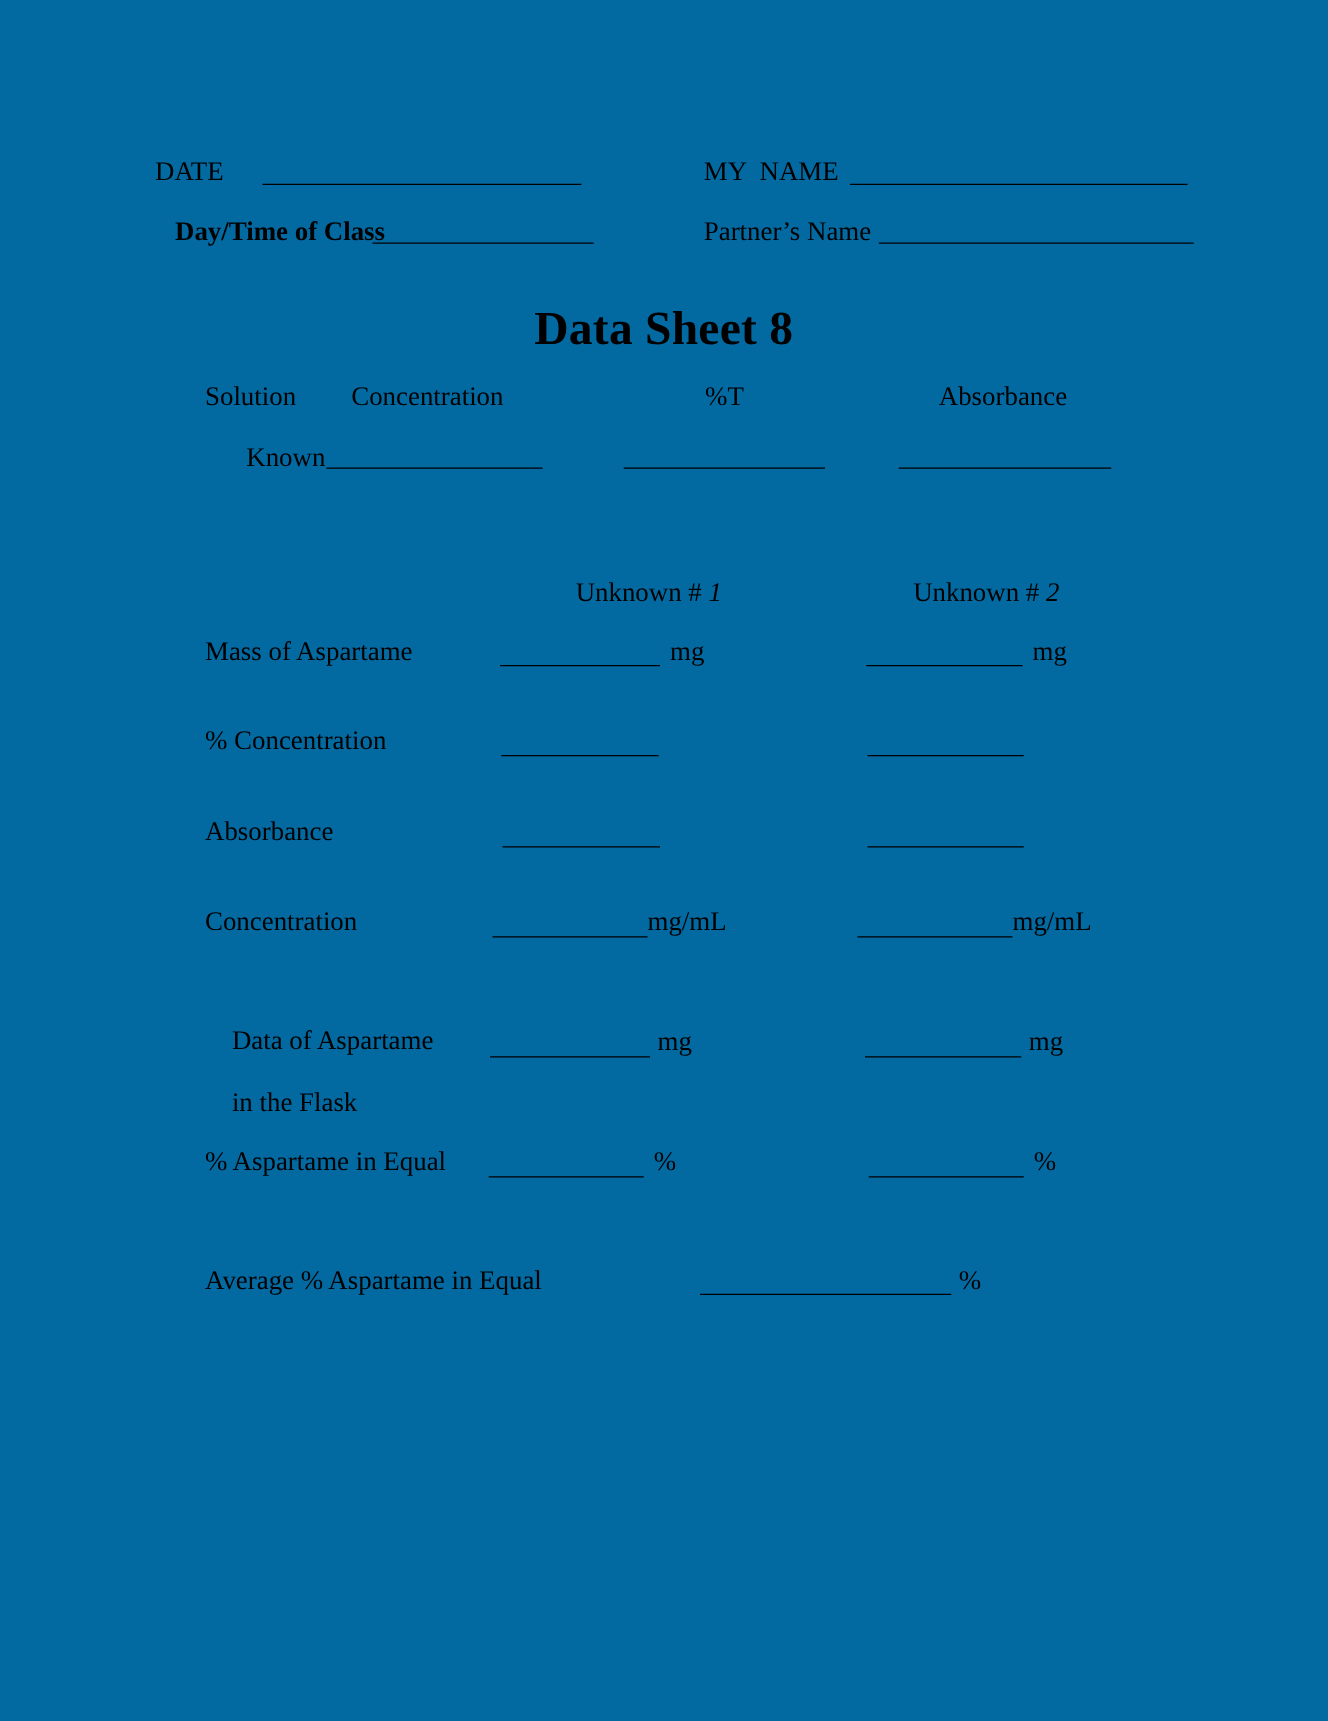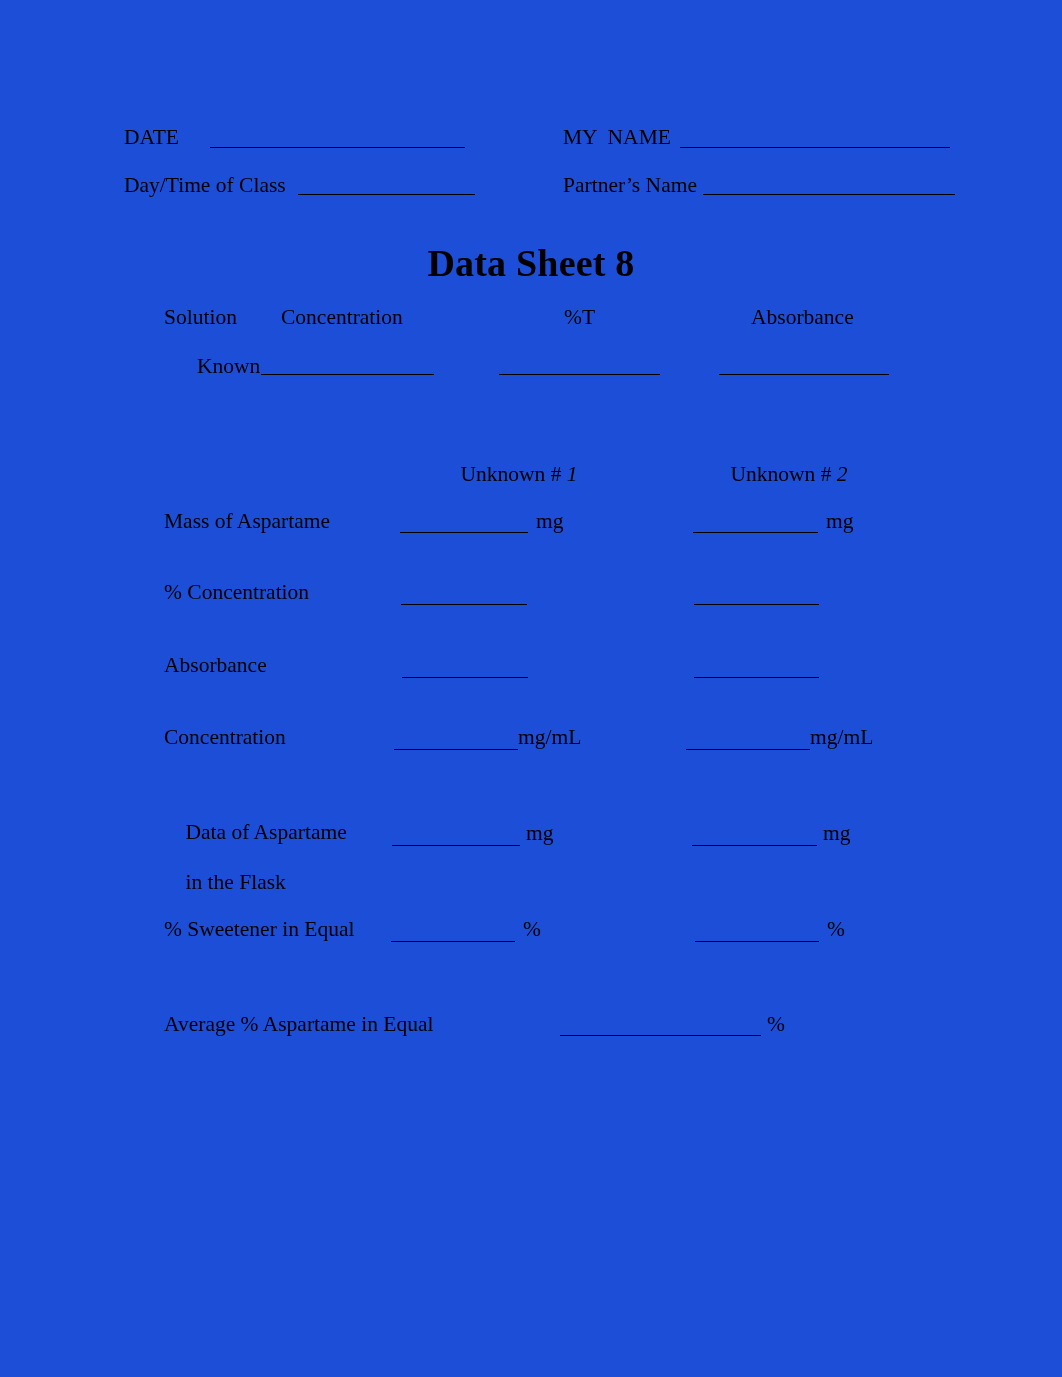--- a/index.html
+++ b/index.html
@@ -9,21 +9,21 @@
   }
   body {
     font-family: "Liberation Serif", "DejaVu Serif", serif;
     color: #000000;
     -webkit-font-smoothing: antialiased;
   }
   #page {
     position: relative;
     width: 1062px;
     height: 1377px;
-    background: #1d4ed8;
+    background: #0369a1;
     overflow: hidden;
   }
   .abs { position: absolute; white-space: pre; }
   .txt { font-size: 21.5px; line-height: 26px; }
   .bold { font-weight: normal; }
   .ital { font-style: italic; }
 
   
   .rule {
     position: absolute;
@@ -50,21 +50,21 @@
 <body>
 
 <div id="page">
 
   <div class="abs txt" style="left:124px; top:124px;">DATE</div>
   <div class="rule" style="left:210px; top:147px; width:255px;"></div>
 
   <div class="abs txt" style="left:563px; top:124px;">MY  NAME</div>
   <div class="rule" style="left:680px; top:147px; width:270px;"></div>
 
-  <div class="abs txt" style="left:124px; top:172px;">Day/Time of Class</div>
+  <div class="abs txt" style="left:140px; top:172px;font-weight:bold;">Day/Time of Class</div>
   <div class="rule" style="left:298px; top:194px; width:177px;"></div>
 
   <div class="abs txt" style="left:563px; top:172px;">Partner’s Name</div>
   <div class="rule" style="left:703px; top:194px; width:252px;"></div>
 
   <div id="doc-title">Data Sheet 8</div>
 
   <div class="abs txt bold" style="left:164px; top:304px;">Solution</div>
   <div class="abs txt bold" style="left:281px; top:304px;">Concentration</div>
   <div class="abs txt bold" style="left:564px; top:304px;">%T</div>
@@ -104,21 +104,21 @@
 
   <div class="abs txt twoline" style="left:164px; top:795px;">
     <span>Data of Aspartame</span><br>
     <span>in the Flask</span>
   </div>
   <div class="rule" style="left:392px; top:845px; width:128px;"></div>
   <div class="abs txt" style="left:526px; top:820px;">mg</div>
   <div class="rule" style="left:692px; top:845px; width:125px;"></div>
   <div class="abs txt" style="left:823px; top:820px;">mg</div>
 
-  <div class="abs txt" style="left:164px; top:916px;">% Sweetener in Equal</div>
+  <div class="abs txt" style="left:164px; top:916px;">% Aspartame in Equal</div>
   <div class="rule" style="left:391px; top:941px; width:124px;"></div>
   <div class="abs txt" style="left:523px; top:916px;">%</div>
   <div class="rule" style="left:695px; top:941px; width:124px;"></div>
   <div class="abs txt" style="left:827px; top:916px;">%</div>
 
   <div class="abs txt" style="left:164px; top:1011px;">Average % Aspartame in Equal</div>
   <div class="rule" style="left:560px; top:1035px; width:201px;"></div>
   <div class="abs txt" style="left:767px; top:1011px;">%</div>
 
 </div>

